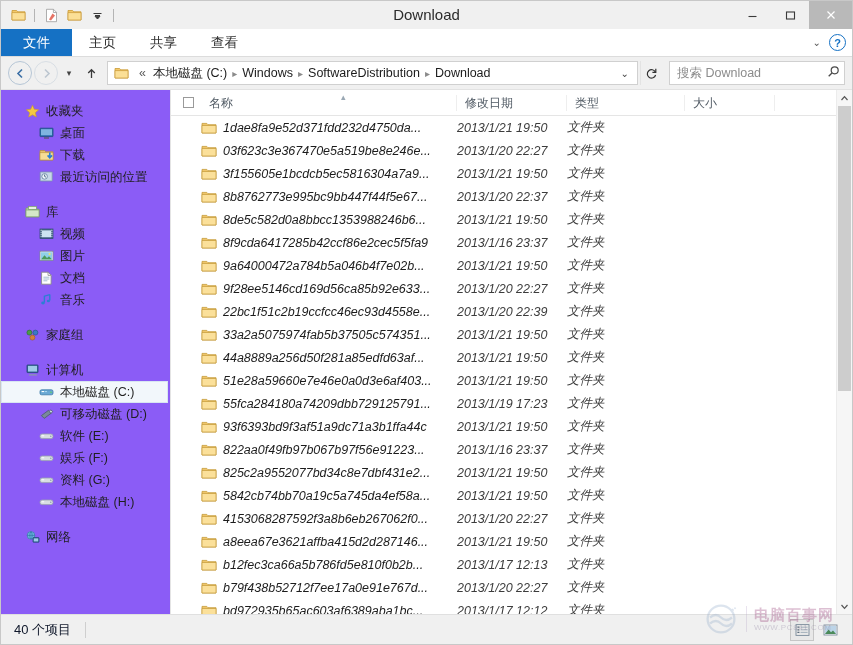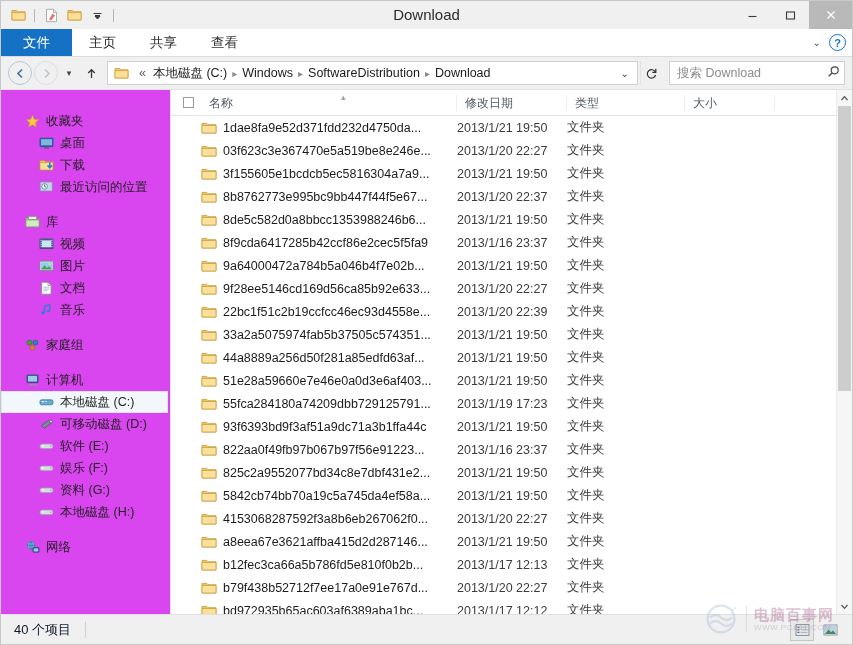--- a/index.html
+++ b/index.html
@@ -157,23 +157,23 @@
     background: #ffffff;
     border-top: 1px solid #e2e2e2;
     min-height: 0;
     position: relative;
   }
 
   
   .sidebar {
     width: 170px;
     flex: 0 0 170px;
-    background: #d946ef;
+    background: #8b5cf6;
     border-right: 1px solid #e4e4e4;
-    padding-top: 20px;
+    padding-top: 10px;
     overflow: hidden;
     position: relative;
   }
   .nav-item {
     height: 22px;
     display: flex; align-items: center;
     font-size: 12.5px; color: #1f1f1f;
     padding-left: 22px;
     white-space: nowrap;
   }
@@ -232,20 +232,21 @@
   .rows {
     flex: 1 1 auto;
     overflow: hidden;
     position: relative;
   }
   .row {
     height: 23px;
     display: flex; align-items: center;
     font-size: 12.5px;
     color: #1c1c1c;
+    font-style: italic;
   }
   .cell-name {
     width: 286px; flex: 0 0 286px;
     display: flex; align-items: center;
     padding-left: 30px;
     overflow: hidden; white-space: nowrap;
   }
   .cell-name .fico { margin-right: 6px; flex: 0 0 16px; display: inline-flex; }
   .cell-date {
     width: 110px; flex: 0 0 110px;

